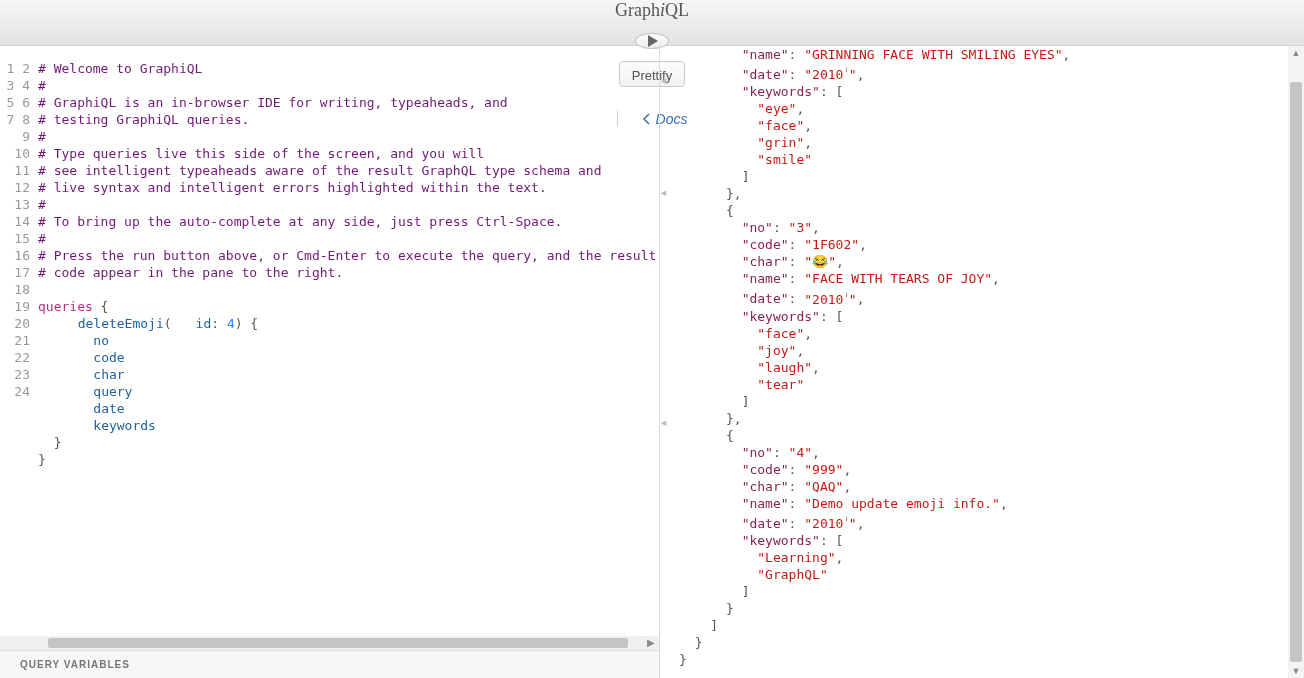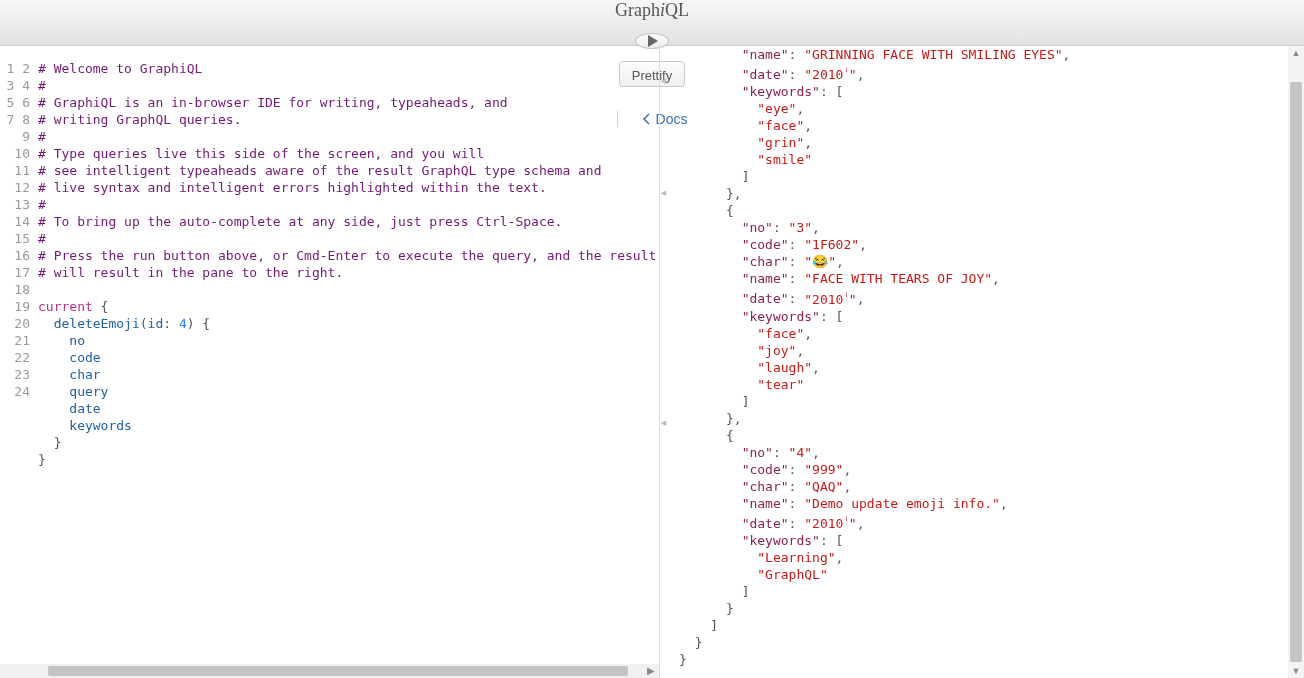--- a/index.html
+++ b/index.html
@@ -50,20 +50,21 @@
     }
     .spacer { flex: 1; }
     .docs-toggle {
       display: flex; align-items: center; gap: 4px;
       color: #3a6fb5;
       font-size: 14px;
       cursor: pointer;
       padding-left: 24px;
       border-left: 1px solid #d0d0d0;
       height: 100%;
+      font-style: italic;
     }
     .main {
       display: flex;
       height: calc(100% - 46px);
       position: relative;
     }
     .editor-col {
       width: 660px;
       display: flex;
       flex-direction: column;
@@ -91,21 +92,21 @@
       flex:1;
       font-family: Consolas, Menlo, monospace;
       font-size: 13px;
       line-height: 17px;
       white-space: pre;
       overflow: auto;
       padding-right: 8px;
     }
     .cm-comment { color: #701a75; }
     .cm-keyword { color: #b33086; }
-    .cm-property { color: #1f61a0; }
+    .cm-property { color: #1f61a0; margin-left: 24px; }
     .cm-punct { color: #555; }
     .cm-number { color: #2882f9; }
     .hscroll {
       height: 14px;
       background: #f0f0f0;
       position: relative;
     }
     .hscroll .thumb {
       position: absolute; left: 48px; top: 2px;
       height: 10px; width: 580px;
@@ -228,46 +229,47 @@
 18
 19
 20
 21
 22
 23
 24</div>
       <div class="code" id="code"><span class="cm-comment"># Welcome to GraphiQL</span>
 <span class="cm-comment">#</span>
 <span class="cm-comment"># GraphiQL is an in-browser IDE for writing, typeaheads, and</span>
-<span class="cm-comment"># writing GraphQL queries.</span>
+<span class="cm-comment"># testing GraphiQL queries.</span>
 <span class="cm-comment">#</span>
 <span class="cm-comment"># Type queries live this side of the screen, and you will</span>
 <span class="cm-comment"># see intelligent typeaheads aware of the result GraphQL type schema and</span>
 <span class="cm-comment"># live syntax and intelligent errors highlighted within the text.</span>
 <span class="cm-comment">#</span>
 <span class="cm-comment"># To bring up the auto-complete at any side, just press Ctrl-Space.</span>
 <span class="cm-comment">#</span>
 <span class="cm-comment"># Press the run button above, or Cmd-Enter to execute the query, and the result</span>
-<span class="cm-comment"># will result in the pane to the right.</span>
-
-<span class="cm-keyword">current</span><span class="cm-punct"> {</span>
+<span class="cm-comment"># code appear in the pane to the right.</span>
+
+<span class="cm-keyword">queries</span><span class="cm-punct"> {</span>
   <span class="cm-property">deleteEmoji</span><span class="cm-punct">(</span><span class="cm-property">id</span><span class="cm-punct">: </span><span class="cm-number">4</span><span class="cm-punct">) {</span>
     <span class="cm-property">no</span>
     <span class="cm-property">code</span>
     <span class="cm-property">char</span>
     <span class="cm-property">query</span>
     <span class="cm-property">date</span>
     <span class="cm-property">keywords</span>
   <span class="cm-punct">}</span>
 <span class="cm-punct">}</span></div>
     </div>
     <div class="hscroll">
       <div class="thumb"></div>
       <div class="arrow-r">▶</div>
     </div>
+    <div class="query-vars">Query Variables</div>
   </div>
 
   <div class="splitter">
     <div class="handle" style="top:28px">◂</div>
     <div class="handle" style="top:140px">◂</div>
     <div class="handle" style="top:370px">◂</div>
   </div>
 
   <div class="result-col">
     <div class="result-scroll">

